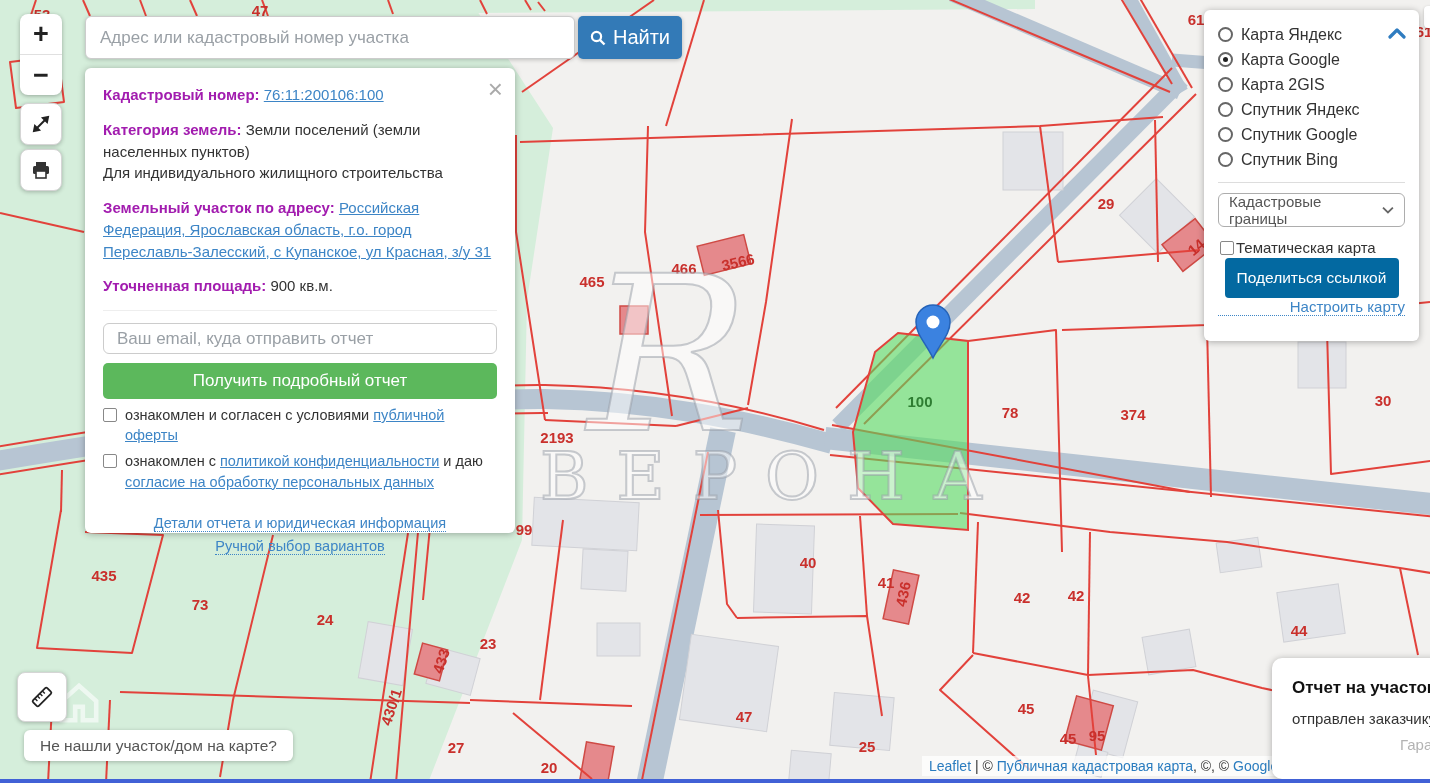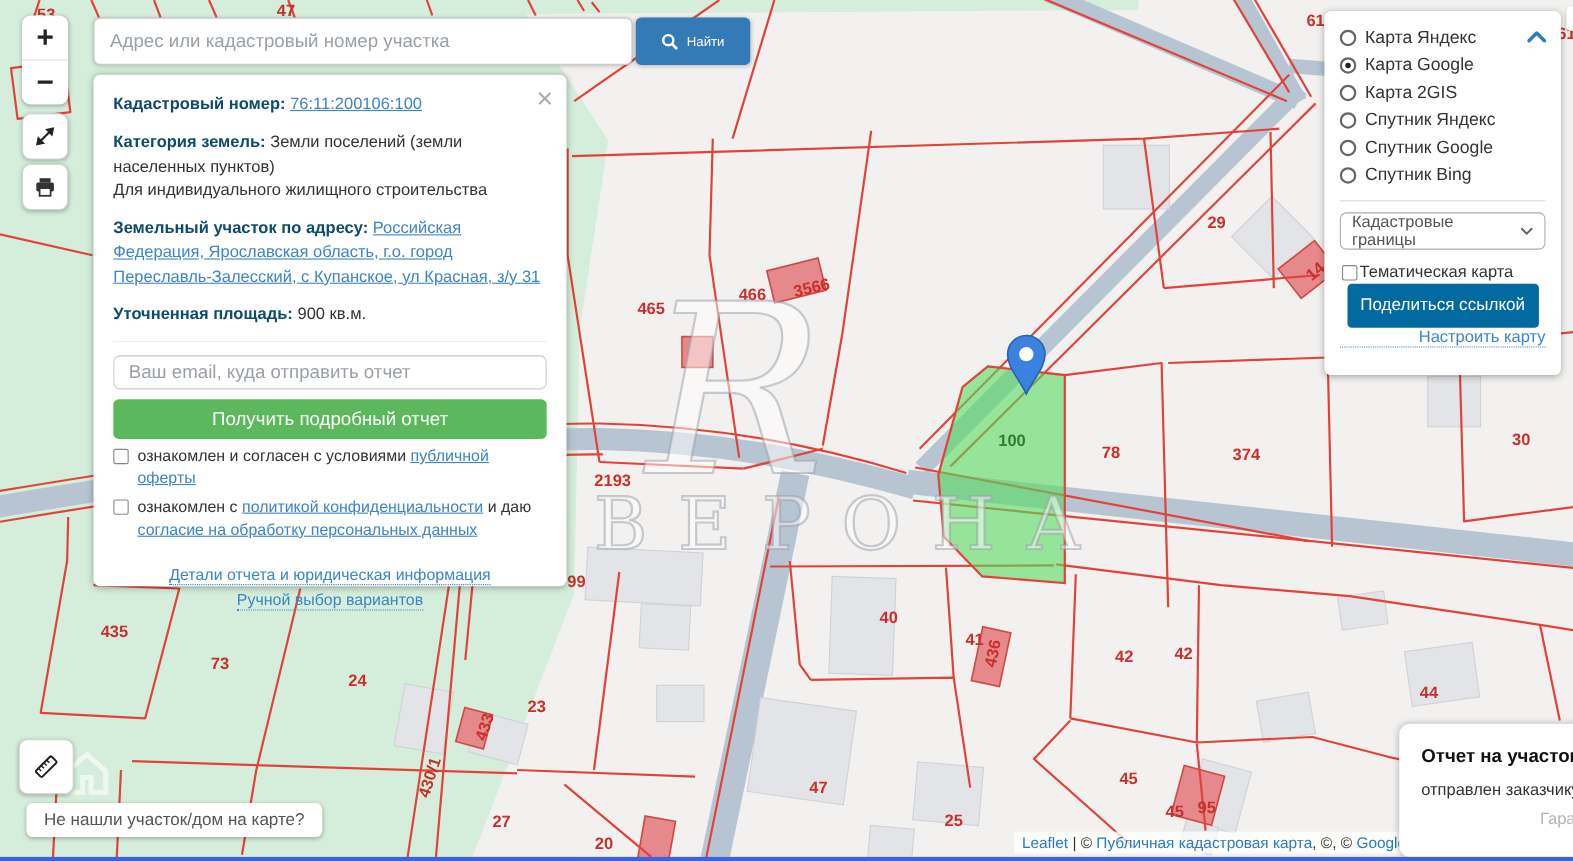--- a/index.html
+++ b/index.html
@@ -27,35 +27,35 @@
          display:flex;align-items:center;justify-content:center;cursor:pointer;}
   a{color:#3d85c6;text-decoration:underline;cursor:pointer;}
   .dotted{text-decoration:none;border-bottom:1px dotted #3d85c6;margin-top:37px;}
 
   
   #search-input{position:absolute;left:85px;top:16px;width:490px;height:43px;z-index:10;
     border:1px solid #ccc;border-radius:6px;padding:0 14px;font-size:17px;color:#333;
     box-shadow:0 1px 4px rgba(0,0,0,.2);outline:none;font-family:inherit;}
   #search-input::placeholder{color:#9aa0a6;}
   #search-btn{position:absolute;left:578px;top:16px;width:104px;height:43px;z-index:10;
-    background:#337ab7;border:none;border-radius:5px;color:#fff;font-size:12px;
+    background:#337ab7;border:none;border-radius:5px;color:#fff;font-size:20px;
     display:flex;align-items:center;justify-content:center;gap:7px;cursor:pointer;
     box-shadow:0 1px 4px rgba(0,0,0,.25);font-family:inherit;}
 
   
   #zoom-box{position:absolute;left:20px;top:14px;width:42px;height:81px;background:#fff;
     border-radius:8px;box-shadow:0 1px 4px rgba(0,0,0,.3);z-index:10;overflow:hidden;}
   #zoom-box .z{height:40px;display:flex;align-items:center;justify-content:center;
     font-size:27px;font-weight:bold;color:#222;cursor:pointer;}
   #zoom-box .sep{height:1px;background:#e0e0e0;}
 
   
   #info-panel{left:85px;top:68px;width:430px;height:465px;padding:16px 18px;font-size:15px;color:#333;}
   #info-panel p{margin:0 0 13px;line-height:1.45;}
-  #info-panel b{color:#0c4a6e;}
+  #info-panel b{color:#a21caf;}
   #close-x{position:absolute;right:12px;top:8px;font-size:26px;color:#aaa;cursor:pointer;line-height:1;}
   #info-hr{border:none;border-top:1px solid #eee;margin:10px 0 12px;}
   #email-input{width:100%;height:31px;border:1px solid #ccc;border-radius:6px;padding:0 13px;
      font-size:17px;color:#333;outline:none;font-family:inherit;}
   #email-input::placeholder{color:#9aa0a6;}
   #report-btn{width:100%;height:36px;margin-top:9px;background:#5cb85c;border:none;border-radius:5px;
      color:#fff;font-size:17px;cursor:pointer;font-family:inherit;}
   .cbrow{display:flex;gap:8px;font-size:14.5px;margin-top:7px;line-height:1.35;align-items:flex-start;}
   .cbx{width:14px;height:14px;border:1.5px solid #888;border-radius:2px;background:#fff;
        flex:0 0 14px;margin-top:2px;cursor:pointer;}

